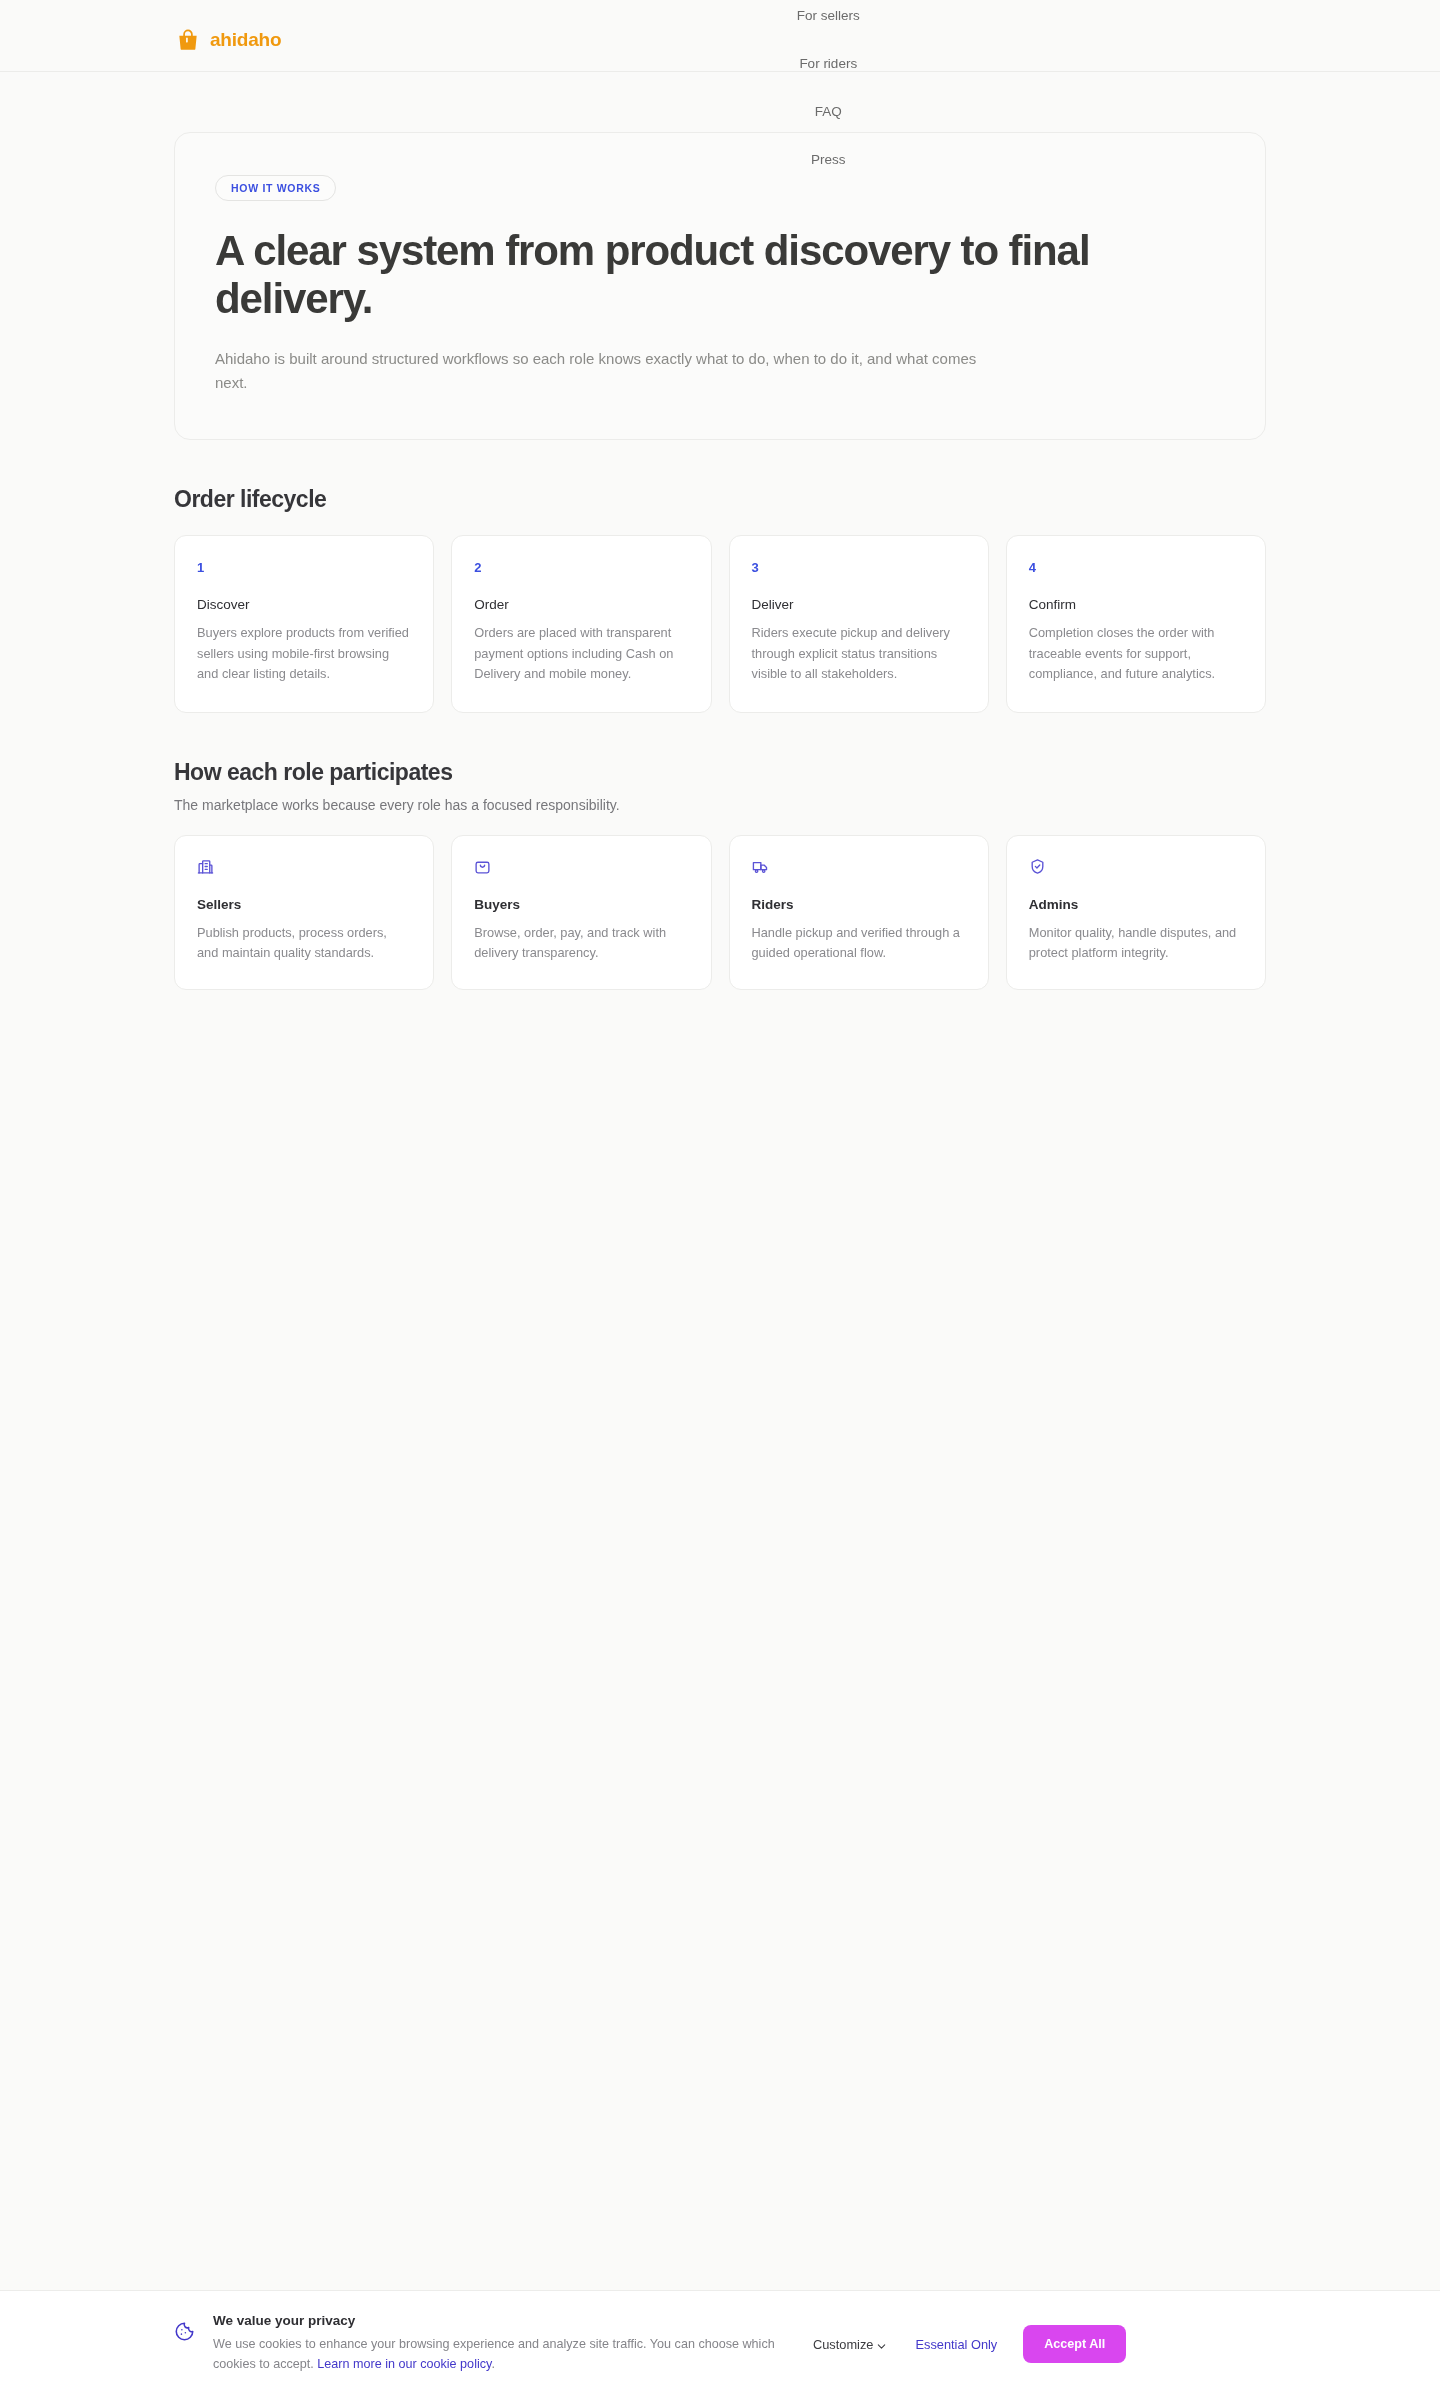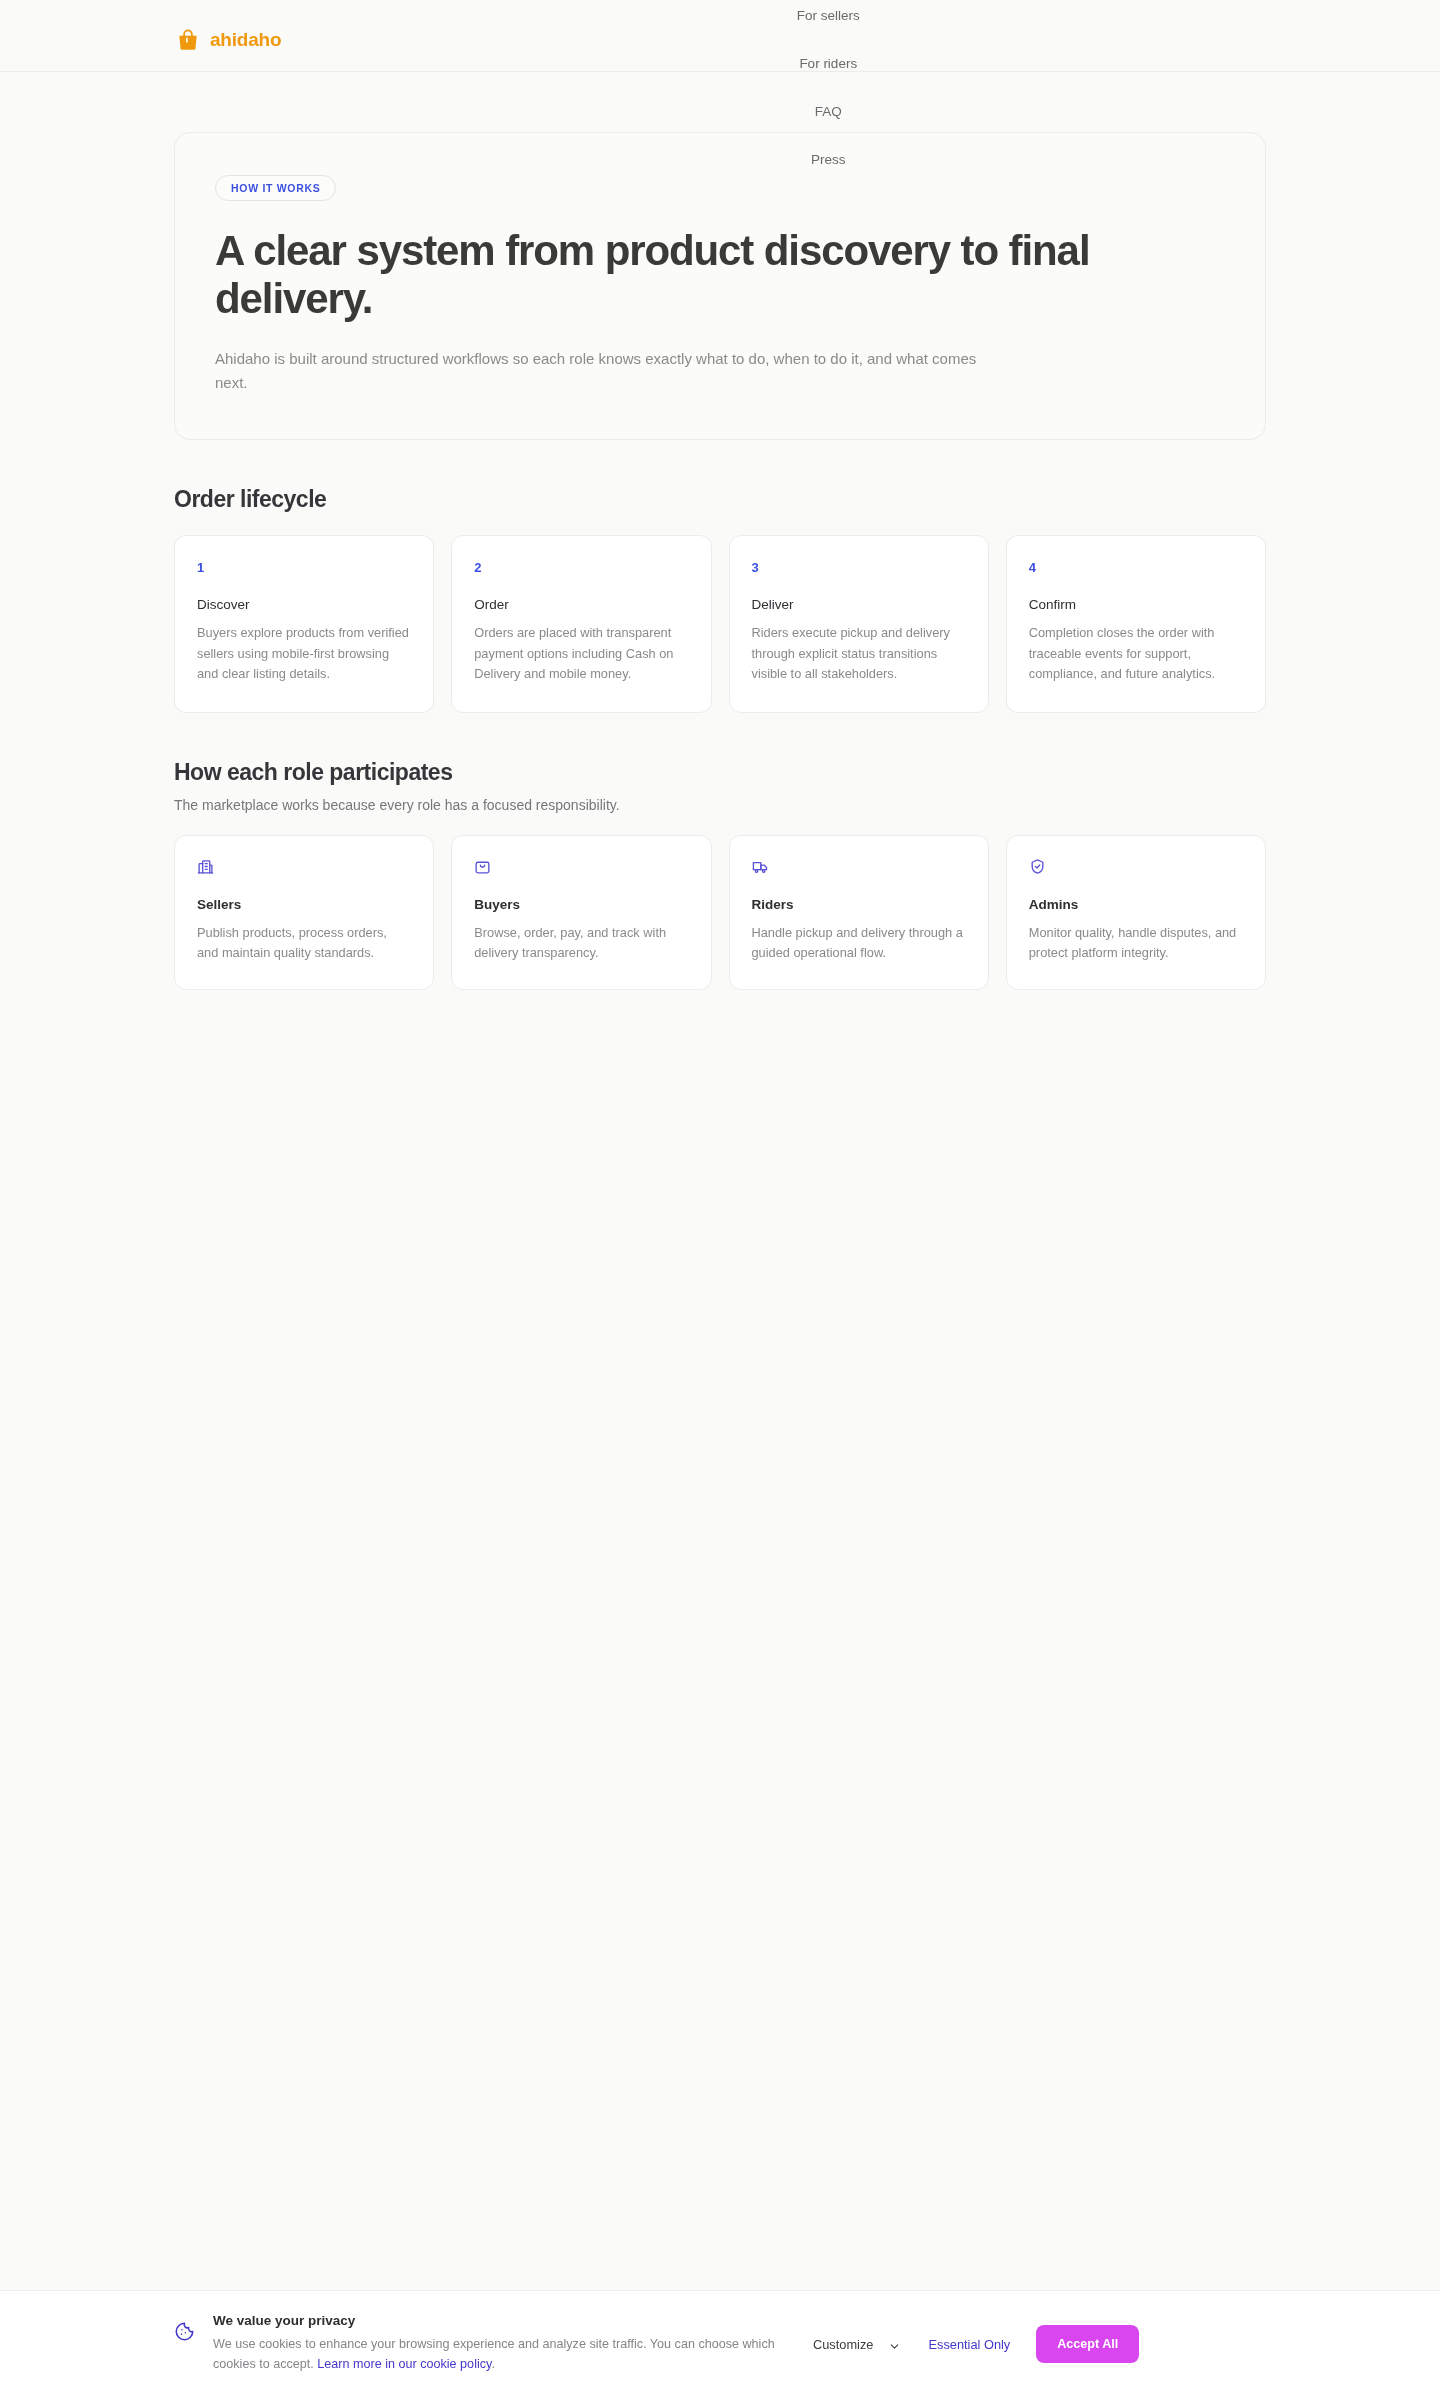--- a/index.html
+++ b/index.html
@@ -207,21 +207,21 @@
   .cookie-actions {
     flex: 0 0 auto;
     display: flex;
     align-items: center;
     gap: 22px;
     margin-top: 12px;
   }
   .btn-customize {
     display: flex;
     align-items: flex-end;
-    gap: 16px;
+    gap: 3px;
     background: none;
     border: none;
     font-family: inherit;
     font-size: 12.8px;
     color: #3c3c40;
     cursor: pointer;
     padding: 6px 2px;
   }
   .chev { display: block; }
   .btn-essential {
@@ -343,21 +343,21 @@
         <article class="role-card">
           <span>
             <svg class="role-icon" width="17" height="17" viewBox="0 0 24 24" fill="none" stroke="#5b53d6" stroke-width="1.9" stroke-linecap="round" stroke-linejoin="round">
               <path d="M2 6.5h10.5v10H2z"></path>
               <path d="M12.5 10H17l3.5 3.5v3H12.5z"></path>
               <circle cx="6.5" cy="18.5" r="1.7"></circle>
               <circle cx="16.5" cy="18.5" r="1.7"></circle>
             </svg>
           </span>
           <div class="role-name">Riders</div>
-          <p class="role-desc">Handle pickup and delivery through a guided operational flow.</p>
+          <p class="role-desc">Handle pickup and verified through a guided operational flow.</p>
         </article>
 
         <article class="role-card">
           <span>
             <svg class="role-icon" width="17" height="17" viewBox="0 0 24 24" fill="none" stroke="#5b53d6" stroke-width="1.9" stroke-linecap="round" stroke-linejoin="round">
               <path d="M12 2.8 4.5 6v6c0 4.6 3.1 8.1 7.5 9.3 4.4-1.2 7.5-4.7 7.5-9.3V6z"></path>
               <path d="M9 11.8l2.2 2.2 4-4.2"></path>
             </svg>
           </span>
           <div class="role-name">Admins</div>

